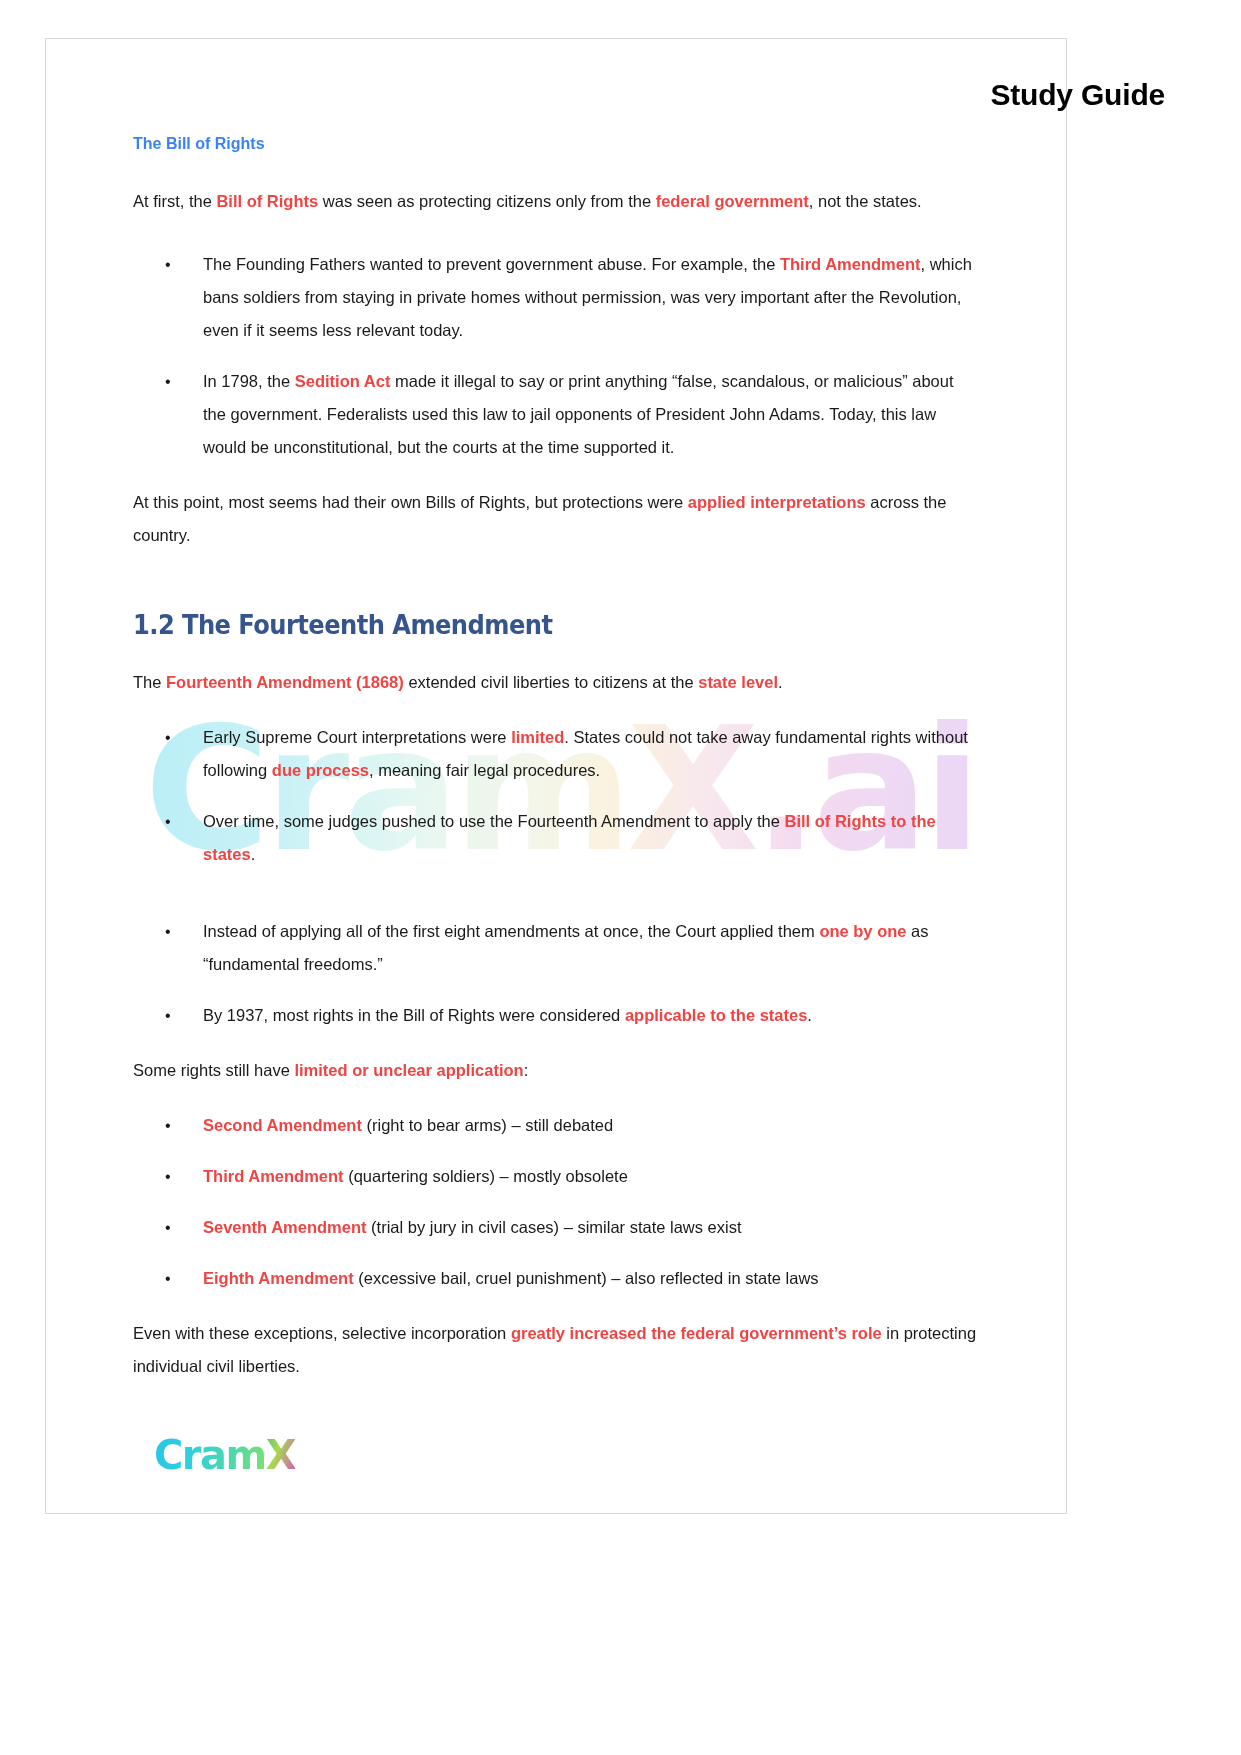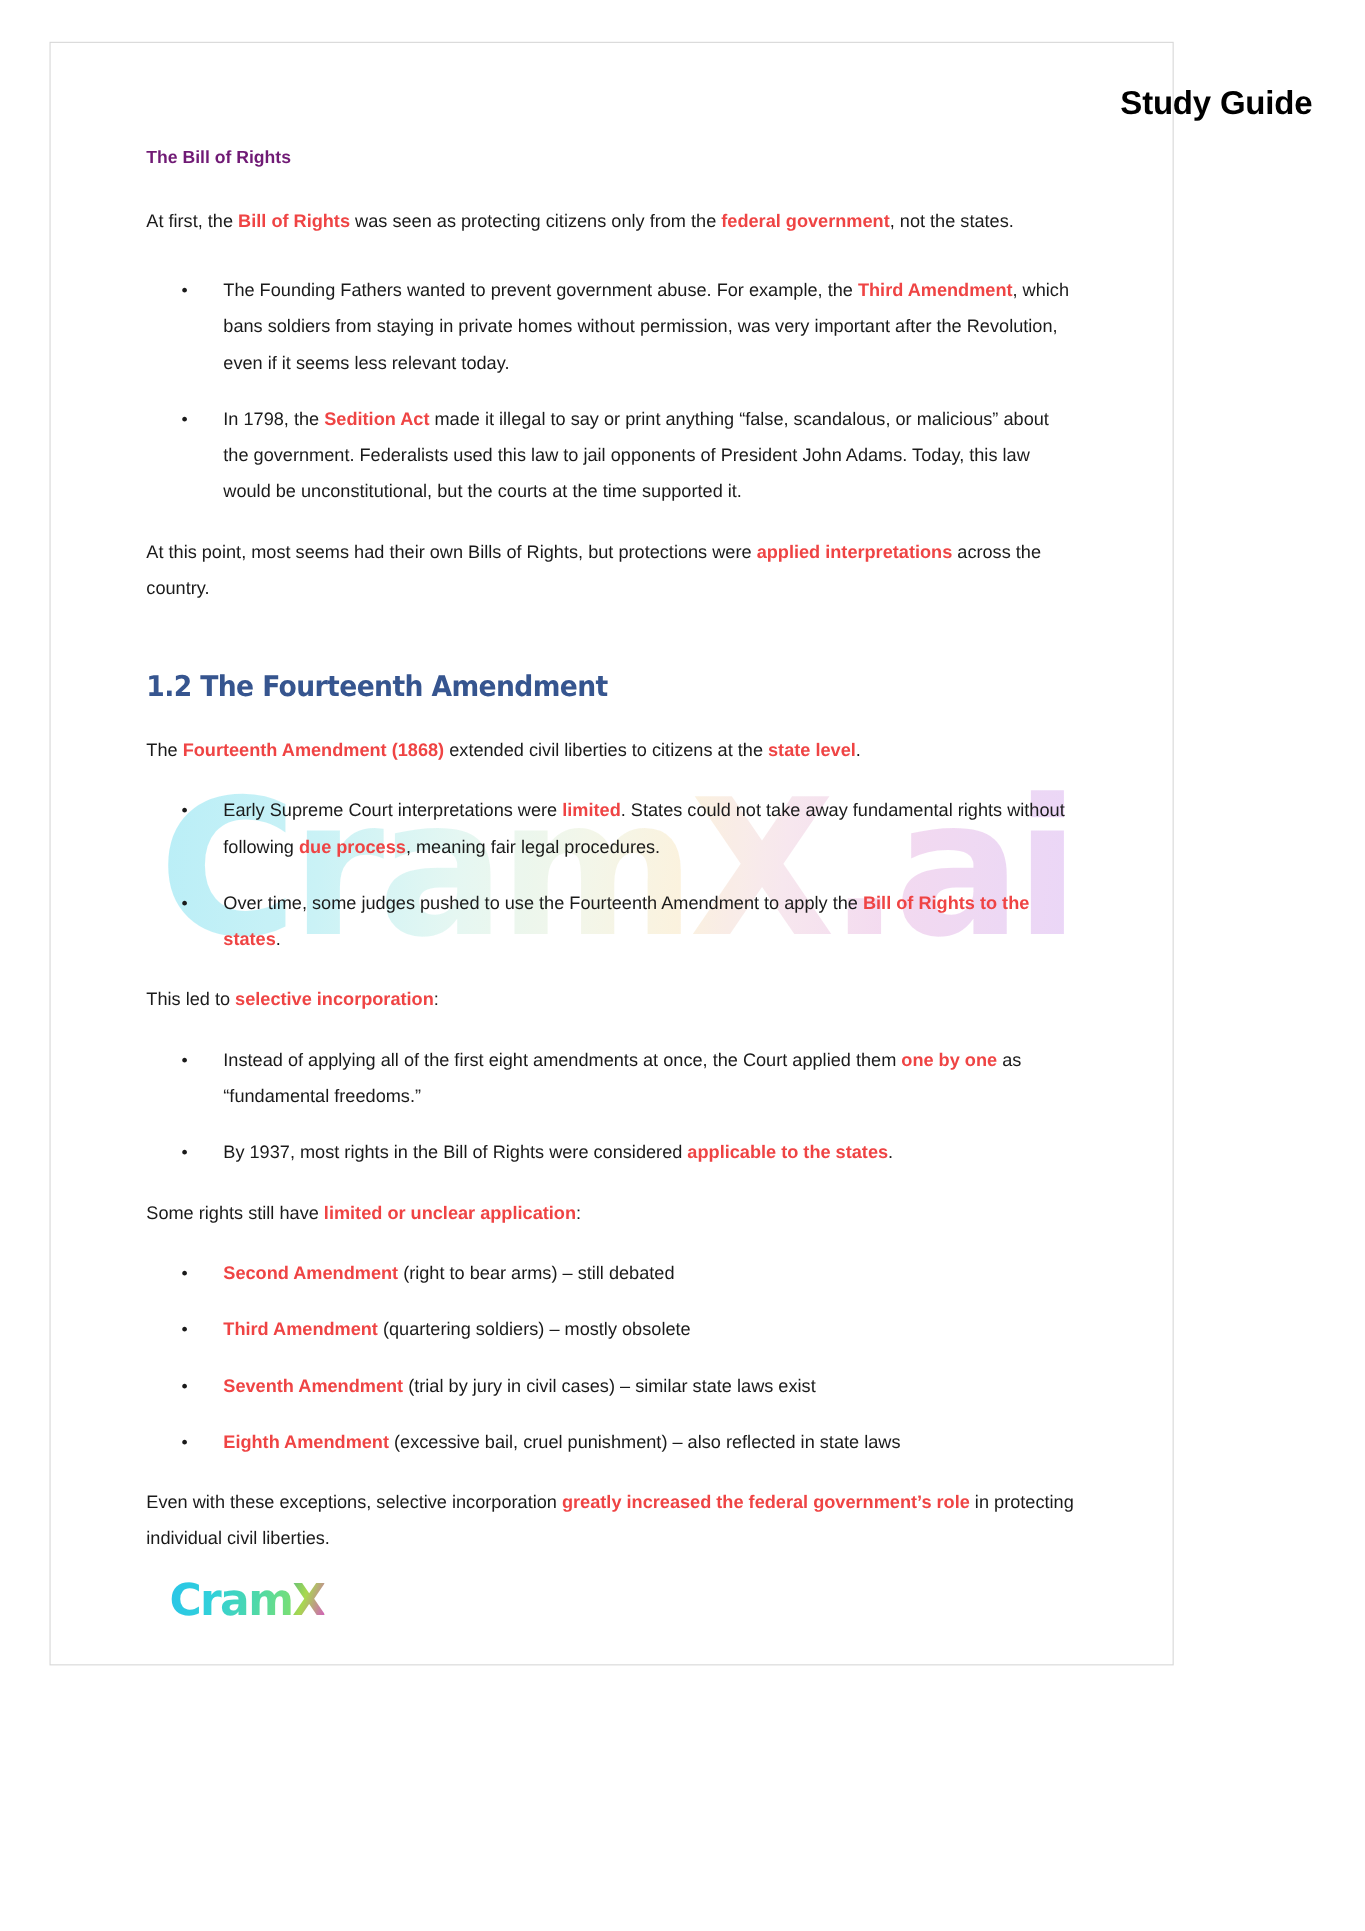--- a/index.html
+++ b/index.html
@@ -76,21 +76,21 @@
     position: absolute;
     left: 0;
     top: 0;
     width: 1241px;
     height: 1755px;
     z-index: 2;
   }
 
   .doc-title {
     position: absolute;
-    right: 48px;
+    right: 76px;
     top: 78px;
     font-size: 30px;
     font-weight: bold;
     color: #000000;
     letter-spacing: -0.2px;
   }
 
   .body-area {
     position: absolute;
     left: 133px;
@@ -101,21 +101,21 @@
   p.para {
     margin: 0 0 0 0;
     font-size: 16.5px;
     line-height: 33px;
     color: #1a1a1a;
   }
 
   .sub-head {
     font-size: 16px;
     font-weight: bold;
-    color: #701a75;
+    color: #3b82f6;
     line-height: 22px;
     margin: 0 0 30px 0;
   }
 
   .gap-sm { height: 22px; }
   .gap-md { height: 30px; }
   .gap-lg { height: 58px; }
 
   ul.bullets {
     list-style: none;
@@ -231,21 +231,20 @@
           <span>Early Supreme Court interpretations were </span><b>limited</b><span>. States could not take away fundamental rights without following </span><b>due process</b><span>, meaning fair legal procedures.</span>
         </li>
         <li>
           <span class="bullet-dot">•</span>
           <span>Over time, some judges pushed to use the Fourteenth Amendment to apply the </span><b>Bill of Rights to the states</b><span>.</span>
         </li>
       </ul>
 
       <div class="gap-sm"></div>
 
-      <p class="para"><span>This led to </span><b>selective incorporation</b><span>:</span></p>
 
       <div class="gap-sm"></div>
 
       <ul class="bullets">
         <li>
           <span class="bullet-dot">•</span>
           <span>Instead of applying all of the first eight amendments at once, the Court applied them </span><b>one by one</b><span> as “fundamental freedoms.”</span>
         </li>
         <li>
           <span class="bullet-dot">•</span>

